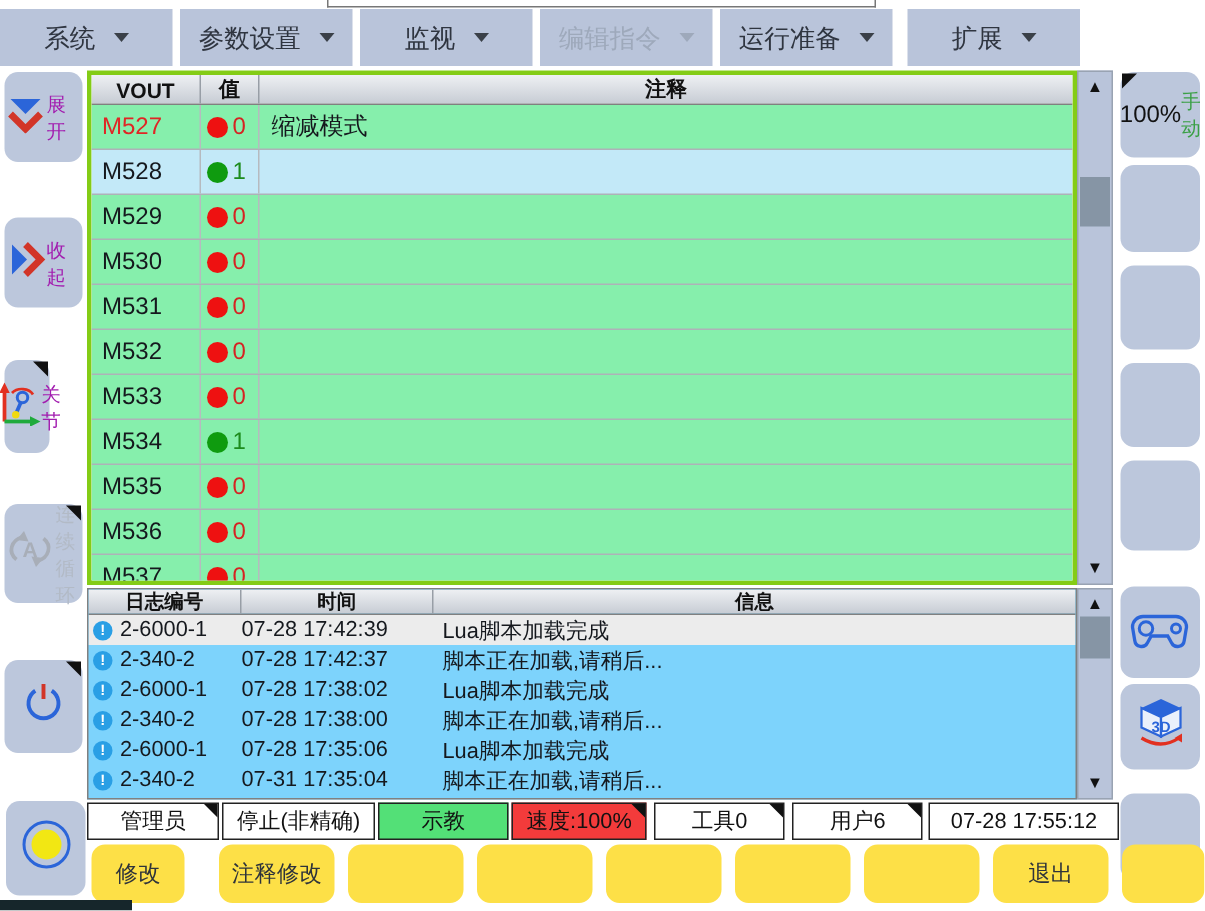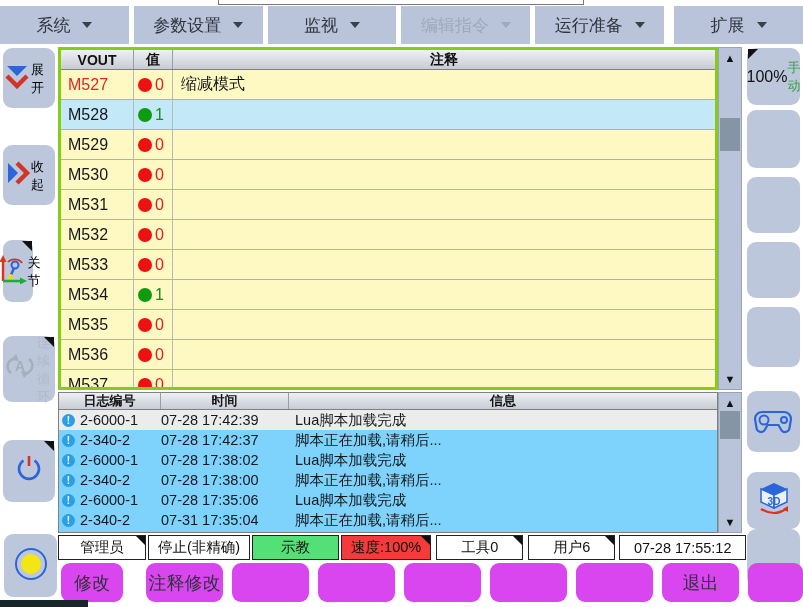--- a/index.html
+++ b/index.html
@@ -4,67 +4,67 @@
 <style>
   * { margin:0; padding:0; box-sizing:border-box; }
   body { background:#fff; font-family:"Liberation Sans", sans-serif; }
   .screen { position:relative; width:803px; height:607px; background:#fff; overflow:hidden; }
 
   
   .top-strip { position:absolute; left:218px; top:0; width:366px; height:5px; background:#fff;
                border:1px solid #777; border-top:none; }
 
   
-  .menubar { position:absolute; left:0; top:6px; width:803px; height:38px; display:flex; gap:5px; }
+  .menubar { position:absolute; left:0; top:6px; width:720px; height:38px; display:flex; gap:5px; }
   .menu-btn { flex:1; background:#b9c4da; color:#2f3540; font-size:17px; display:flex;
               align-items:center; justify-content:center; gap:12px; cursor:pointer; }
   .menubar .menu-btn:nth-child(6){ margin-left:5px; }
   .menubar .menu-btn:nth-child(7){ margin-left:9px; }
   .caret { width:0; height:0; border-left:5px solid transparent; border-right:5px solid transparent;
            border-top:6px solid #3a4048; }
   .menu-btn.disabled { color:#9ea9bb; }
   .menu-btn.disabled .caret { border-top-color:#9ea9bb; }
 
   
   .side-btn { position:absolute; background:#bcc7dc; border-radius:9px; display:flex;
               flex-direction:row; align-items:center; justify-content:center; cursor:pointer; }
-  .side-btn .lbl { font-size:13px; color:#000000; margin-top:1px; }
+  .side-btn .lbl { font-size:13px; color:#a21caf; margin-top:1px; }
   .side-btn.dim .lbl { color:#b2bac6; }
   .corner-tr::after { content:""; position:absolute; top:1px; right:1px;
                       border-left:10px solid transparent; border-top:10px solid #111; }
   .corner-tl::before { content:""; position:absolute; top:1px; left:1px;
                        border-right:10px solid transparent; border-top:10px solid #111; }
   .lrail-1 { left:3px; top:48px;  width:52px; height:60px; }
   .lrail-2 { left:3px; top:145px; width:52px; height:60px; }
   .lrail-3 { left:3px; top:240px; width:30px; height:62px; }
   .lrail-4 { left:3px; top:336px; width:52px; height:66px; }
   .lrail-5 { left:3px; top:440px; width:52px; height:62px; }
   .lrail-6 { left:4px; top:534px; width:53px; height:63px; }
   .rrail-1 { left:747px; top:48px;  width:53px; height:57px; }
   .rrail-2 { left:747px; top:110px; width:53px; height:58px; }
   .rrail-3 { left:747px; top:177px; width:53px; height:56px; }
   .rrail-4 { left:747px; top:242px; width:53px; height:56px; }
   .rrail-5 { left:747px; top:307px; width:53px; height:60px; }
   .rrail-6 { left:747px; top:391px; width:53px; height:61px; }
-  .rrail-7 { left:747px; top:472px; width:53px; height:57px; }
+  .rrail-7 { left:747px; top:456px; width:53px; height:57px; }
   .rrail-8 { left:747px; top:529px; width:53px; height:58px; }
   .speed-txt { font-size:16px; color:#111; }
   .mode-txt  { font-size:13px; color:#3aa045; }
 
   
   .io-table { position:absolute; left:58px; top:47px; width:660px; height:343px;
               border:3px solid #84cc16; background:#fff; overflow:hidden; }
   .io-header { display:flex; height:20px; background:linear-gradient(#eef0f3,#c7ccd4);
                font-weight:bold; font-size:14px; color:#111; border-bottom:1px solid #808080; }
   .io-header > div { display:flex; align-items:center; justify-content:center;
                      border-right:1px solid #989ea6; }
   .io-header > div:last-child { border-right:none; }
   .c-name { width:73px; } .c-val { width:39px; } .c-com { flex:1; }
   .io-row { display:flex; height:30px; border-bottom:1px solid #aeb2b8; font-size:16px;
-            background:#fef9c3; cursor:pointer; }
+            background:#86efac; cursor:pointer; }
   .io-row > div { display:flex; align-items:center; border-right:1px solid #b6babf; }
   .io-row > div:last-child { border-right:none; }
   .io-row .c-name { padding-left:7px; color:#15181d; }
   .io-row .c-name.red-name { color:#e02525; }
   .io-row .c-com { padding-left:8px; color:#15181d; }
   .io-row.sel { background:#c3e9f8; }
   .dot { width:14px; height:14px; border-radius:50%; margin:0 3px 0 4px; flex:none; }
   .dot.off { background:#ee1111; } .dot.on { background:#0f9b0f; }
   .num.off { color:#d62222; } .num.on { color:#1d8c1d; }
 
@@ -105,22 +105,22 @@
   .sfield.green { background:#53e077; }
   .sfield.red   { background:#f33b3b; }
   .sw1{width:89px;} .sw2{width:103px;} .sw3{width:88px;} .sw4{width:91px;}
   .sw5{width:88px; margin-left:3px;} .sw6{width:88px; margin-left:3px;} .sw7{width:128px; margin-left:2px;}
   .sfield .corner { position:absolute; top:0; right:0; border-left:9px solid transparent;
                     border-top:9px solid #111; }
 
   
   .bbar { position:absolute; left:0; top:563px; width:803px; height:39px; display:flex;
           gap:9px; padding-left:61px; }
-  .bbtn { width:77px; background:#d946ef; border-radius:9px; display:flex; align-items:center;
-          justify-content:center; font-size:18px; color:#2e333b; cursor:pointer; }
+  .bbtn { width:77px; background:#fde047; border-radius:9px; display:flex; align-items:center;
+          justify-content:center; font-size:15px; color:#2e333b; cursor:pointer; }
   .bbar .bbtn:nth-child(1){ width:62px; }
   .bbar .bbtn:nth-child(2){ margin-left:14px; }
   .bbar .bbtn:nth-child(9){ width:55px; }
   .bottom-dark { position:absolute; left:0; top:600px; width:88px; height:7px; background:#16262b; }
 </style>
 </head>
 <body>
 
 <div class="screen">
 

